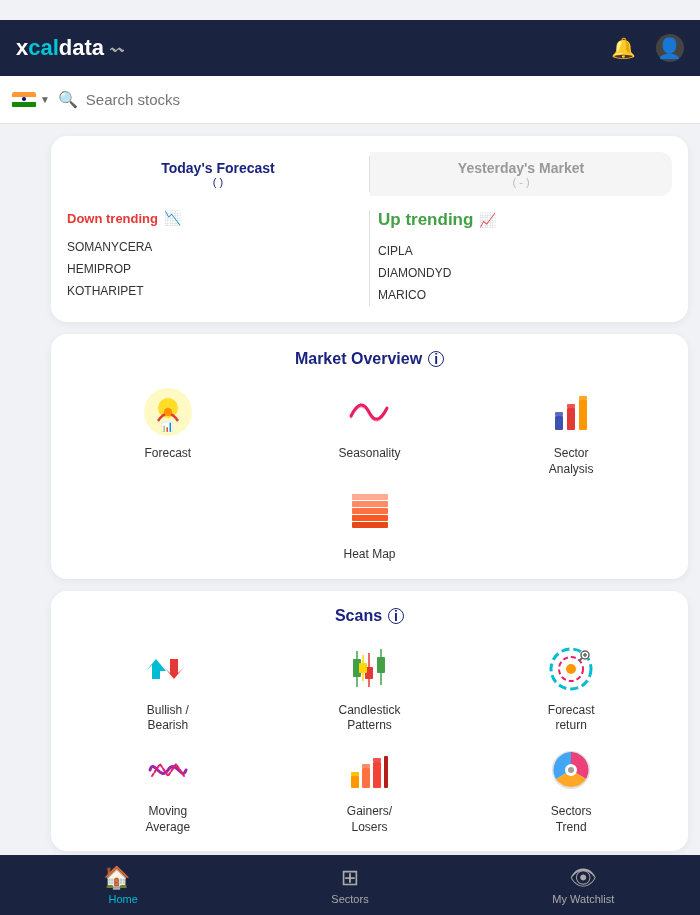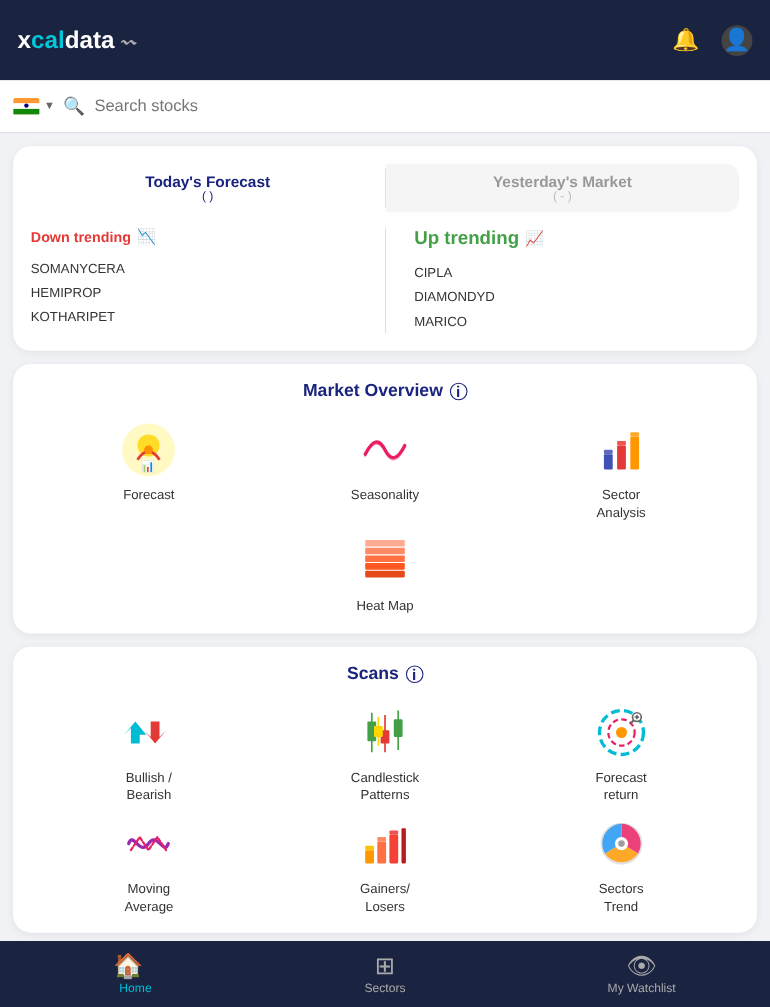--- a/index.html
+++ b/index.html
@@ -1,25 +1,26 @@
 <!DOCTYPE html>
 <html><head>
   <meta charset="utf-8">
   <style>
     * { margin: 0; padding: 0; box-sizing: border-box; }
     body { width: 700px; height: 915px; font-family: -apple-system, BlinkMacSystemFont, 'Segoe UI', sans-serif; background: #f0f2f5; overflow: hidden; }
 
     
     .header {
       background: #1a2340;
-      height: 73px;
+      height: 56px;
       display: flex;
       align-items: center;
       justify-content: space-between;
       padding: 0 16px;
+      margin-top: 20px;
     }
     .header-logo {
       display: flex;
       align-items: center;
       gap: 6px;
     }
     .header-icons {
       display: flex;
       gap: 20px;
       align-items: center;
@@ -72,20 +73,21 @@
       flex-direction: column;
       gap: 12px;
     }
 
     
     .card {
       background: white;
       border-radius: 16px;
       padding: 16px;
       box-shadow: 0 2px 8px rgba(0,0,0,0.06);
+      margin-left: 39px;
     }
 
     
     .forecast-tabs {
       display: flex;
       margin-bottom: 14px;
     }
     .forecast-tab {
       flex: 1;
       text-align: center;
@@ -112,21 +114,21 @@
       background: #e0e0e0;
       margin: 4px 0;
     }
     .forecast-tab.inactive-tab {
       background: #f5f5f5;
       border-radius: 0 12px 12px 0;
     }
 
     .trend-section {
       display: flex;
-      gap: 26px;
+      gap: 8px;
     }
     .trend-col {
       flex: 1;
     }
     .trend-header {
       display: flex;
       align-items: center;
       gap: 6px;
       margin-bottom: 10px;
     }

